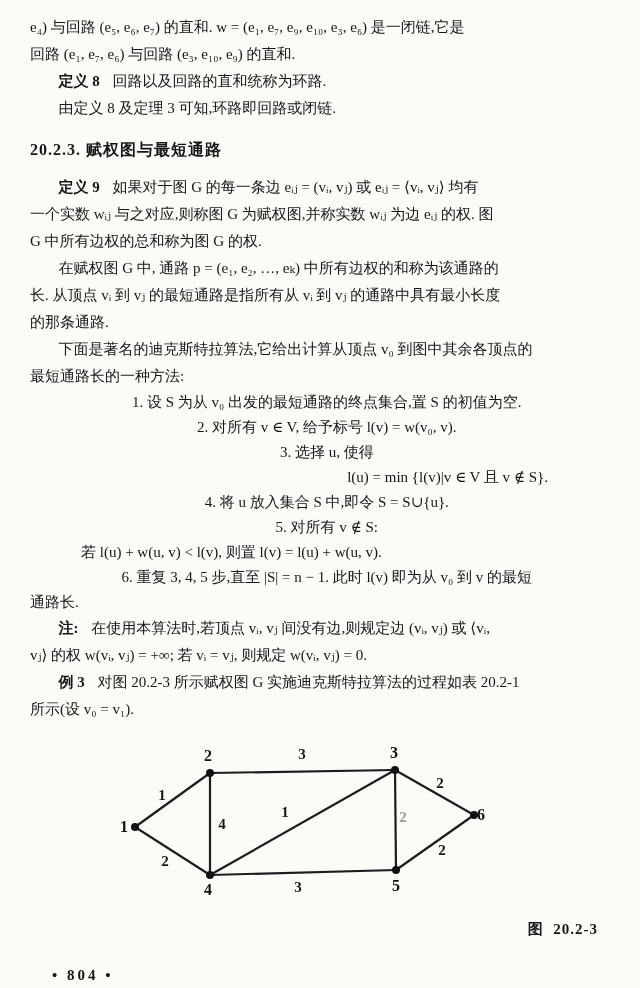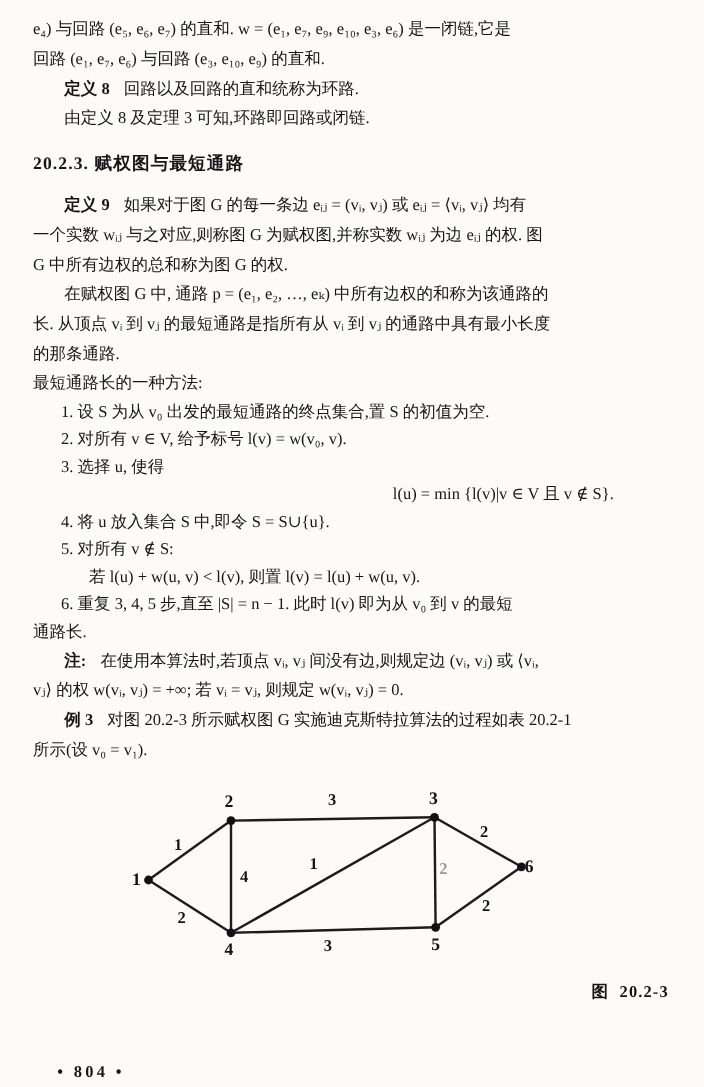--- a/index.html
+++ b/index.html
@@ -2,30 +2,30 @@
 <html><head>
 <meta charset="utf-8">
 <style>
   html,body{margin:0;padding:0;}
   body{
     width:640px;height:988px;position:relative;overflow:hidden;
     background:#fcfbf8;color:#161616;
     font-family:"Liberation Serif","DejaVu Serif",serif;
     font-size:15px;
   }
-  .page{position:absolute;inset:0;padding:14px 32px 0 30px;box-sizing:border-box;}
+  .page{position:absolute;inset:0;padding:14px 42px 0 30px;box-sizing:border-box;}
   .ln{line-height:27px;white-space:nowrap;}
   .ind{text-indent:1.9em;}
   .b{font-weight:bold;margin-right:.85em;}
   .heading{
     font-size:16px;font-weight:bold;line-height:30px;
     margin:13px 0 9px 0;letter-spacing:1px;white-space:nowrap;
   }
   .alg .ln{line-height:25px;}
-  .alg .ind{text-indent:1.7em;}
+  .alg .ind{text-indent:1.7em;text-align:center;}
   .sub{text-indent:3.4em;}
   .formula{text-align:right;padding-right:50px;}
   figure{margin:2px 0 0 0;padding:0;}
   .graph-svg{display:block;}
   .edge{stroke:#1c1c1c;stroke-width:2.2;}
   .node{fill:#111;}
   .wlabel{font:bold 15px "Liberation Serif",serif;fill:#161616;text-anchor:middle;}
   .wlabel.faint{fill:#9a9a96;}
   .nlabel{font:bold 16px "Liberation Serif",serif;fill:#111;text-anchor:middle;}
   .caption{
@@ -51,20 +51,21 @@
 
   <h2 class="heading">20.2.3. 赋权图与最短通路</h2>
 
   <section class="block">
     <div class="ln ind"><span class="b">定义 9</span><span>如果对于图 G 的每一条边 eᵢⱼ = (vᵢ, vⱼ) 或 eᵢⱼ = ⟨vᵢ, vⱼ⟩ 均有</span></div>
     <div class="ln">一个实数 wᵢⱼ 与之对应,则称图 G 为赋权图,并称实数 wᵢⱼ 为边 eᵢⱼ 的权. 图</div>
     <div class="ln">G 中所有边权的总和称为图 G 的权.</div>
     <div class="ln ind">在赋权图 G 中, 通路 p = (e₁, e₂, …, eₖ) 中所有边权的和称为该通路的</div>
     <div class="ln">长. 从顶点 vᵢ 到 vⱼ 的最短通路是指所有从 vᵢ 到 vⱼ 的通路中具有最小长度</div>
     <div class="ln">的那条通路.</div>
+    <div class="ln ind">下面是著名的迪克斯特拉算法,它给出计算从顶点 v₀ 到图中其余各顶点的</div>
     <div class="ln">最短通路长的一种方法:</div>
   </section>
 
   <section class="block alg">
     <div class="ln ind">1. 设 S 为从 v₀ 出发的最短通路的终点集合,置 S 的初值为空.</div>
     <div class="ln ind">2. 对所有 v ∈ V, 给予标号 l(v) = w(v₀, v).</div>
     <div class="ln ind">3. 选择 u, 使得</div>
     <div class="ln formula">l(u) = min {l(v)|v ∈ V 且 v ∉ S}.</div>
     <div class="ln ind">4. 将 u 放入集合 S 中,即令 S = S∪{u}.</div>
     <div class="ln ind">5. 对所有 v ∉ S:</div>

